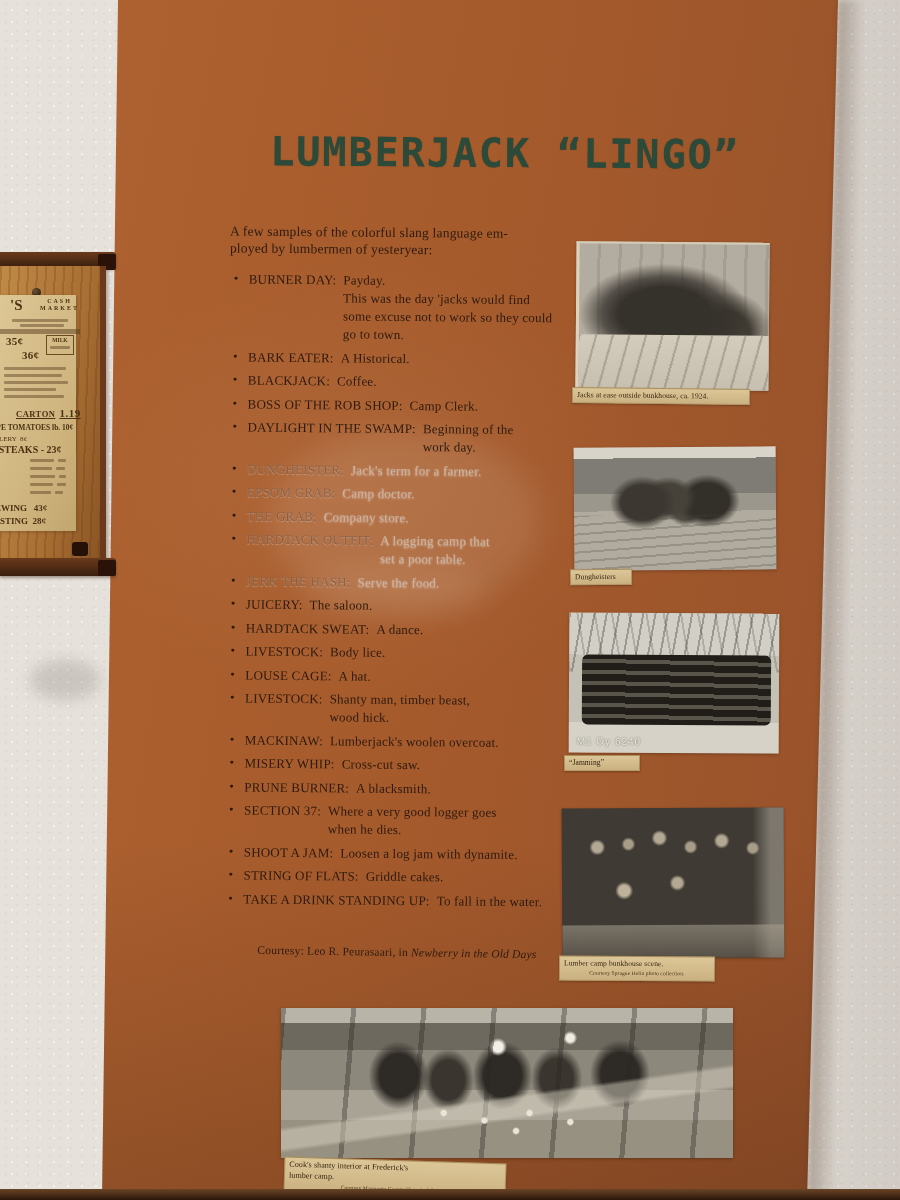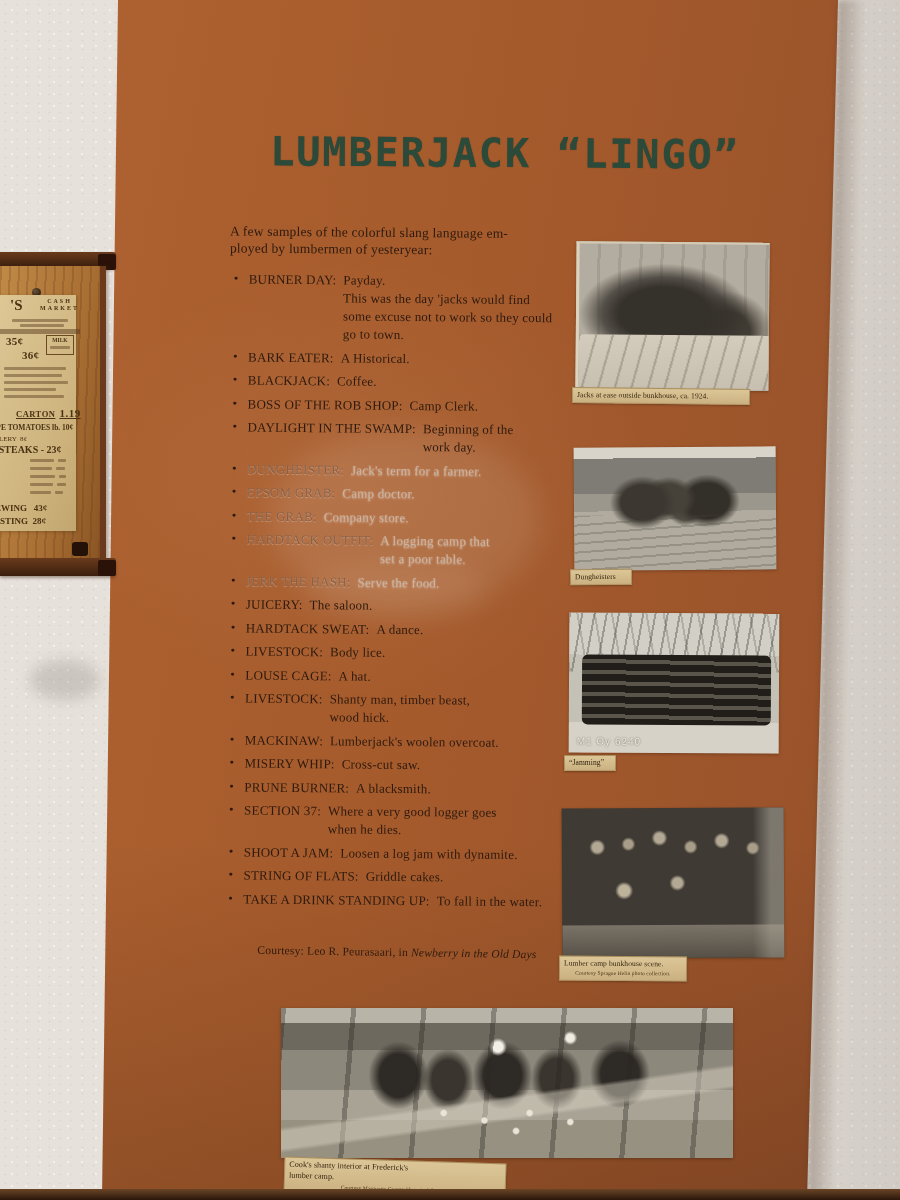--- a/index.html
+++ b/index.html
@@ -127,22 +127,22 @@
       linear-gradient(172deg, transparent 56%, rgba(215,209,193,0.5) 58% 66%, transparent 68%);}
 
   
   .plabel{position:absolute;background:linear-gradient(#dcc697,#cbb181);color:#33220f;
     font-size:7.5px;line-height:1.35;padding:2px 4px;letter-spacing:0.1px;
     box-shadow:0 1px 2px rgba(40,20,8,0.35);border:0.5px solid rgba(120,90,40,0.4);
     font-family:"Liberation Serif",serif;white-space:pre-line;}
   .plabel .credit{display:block;font-size:5.5px;text-align:center;margin-top:1px;color:#4a3418;}
   .cap1{left:572px;top:388px;width:178px;transform:rotate(0.6deg);}
   .cap2{left:570px;top:569px;width:62px;transform:rotate(-0.5deg);}
-  .cap3{left:564px;top:755px;width:52px;}
-  .cap4{left:559px;top:956px;width:128px;transform:rotate(0.4deg);}
+  .cap3{left:564px;top:755px;width:76px;}
+  .cap4{left:559px;top:956px;width:156px;transform:rotate(0.4deg);}
   .cap5{left:284px;top:1160px;width:222px;font-size:8px;transform:rotate(1.8deg);}
 
   
   .board{position:absolute;left:0;top:252px;width:118px;height:326px;}
   .board .rail{position:absolute;left:0;width:116px;height:16px;
     background:linear-gradient(#6a3a1c,#3a1f0e);border-radius:0 3px 3px 0;
     box-shadow:0 2px 3px rgba(60,35,15,0.4);}
   .board .rail.top{top:0;}
   .board .rail.bottom{top:306px;height:18px;}
   .board .rail .cap-end{position:absolute;right:0;top:2px;width:18px;height:16px;

